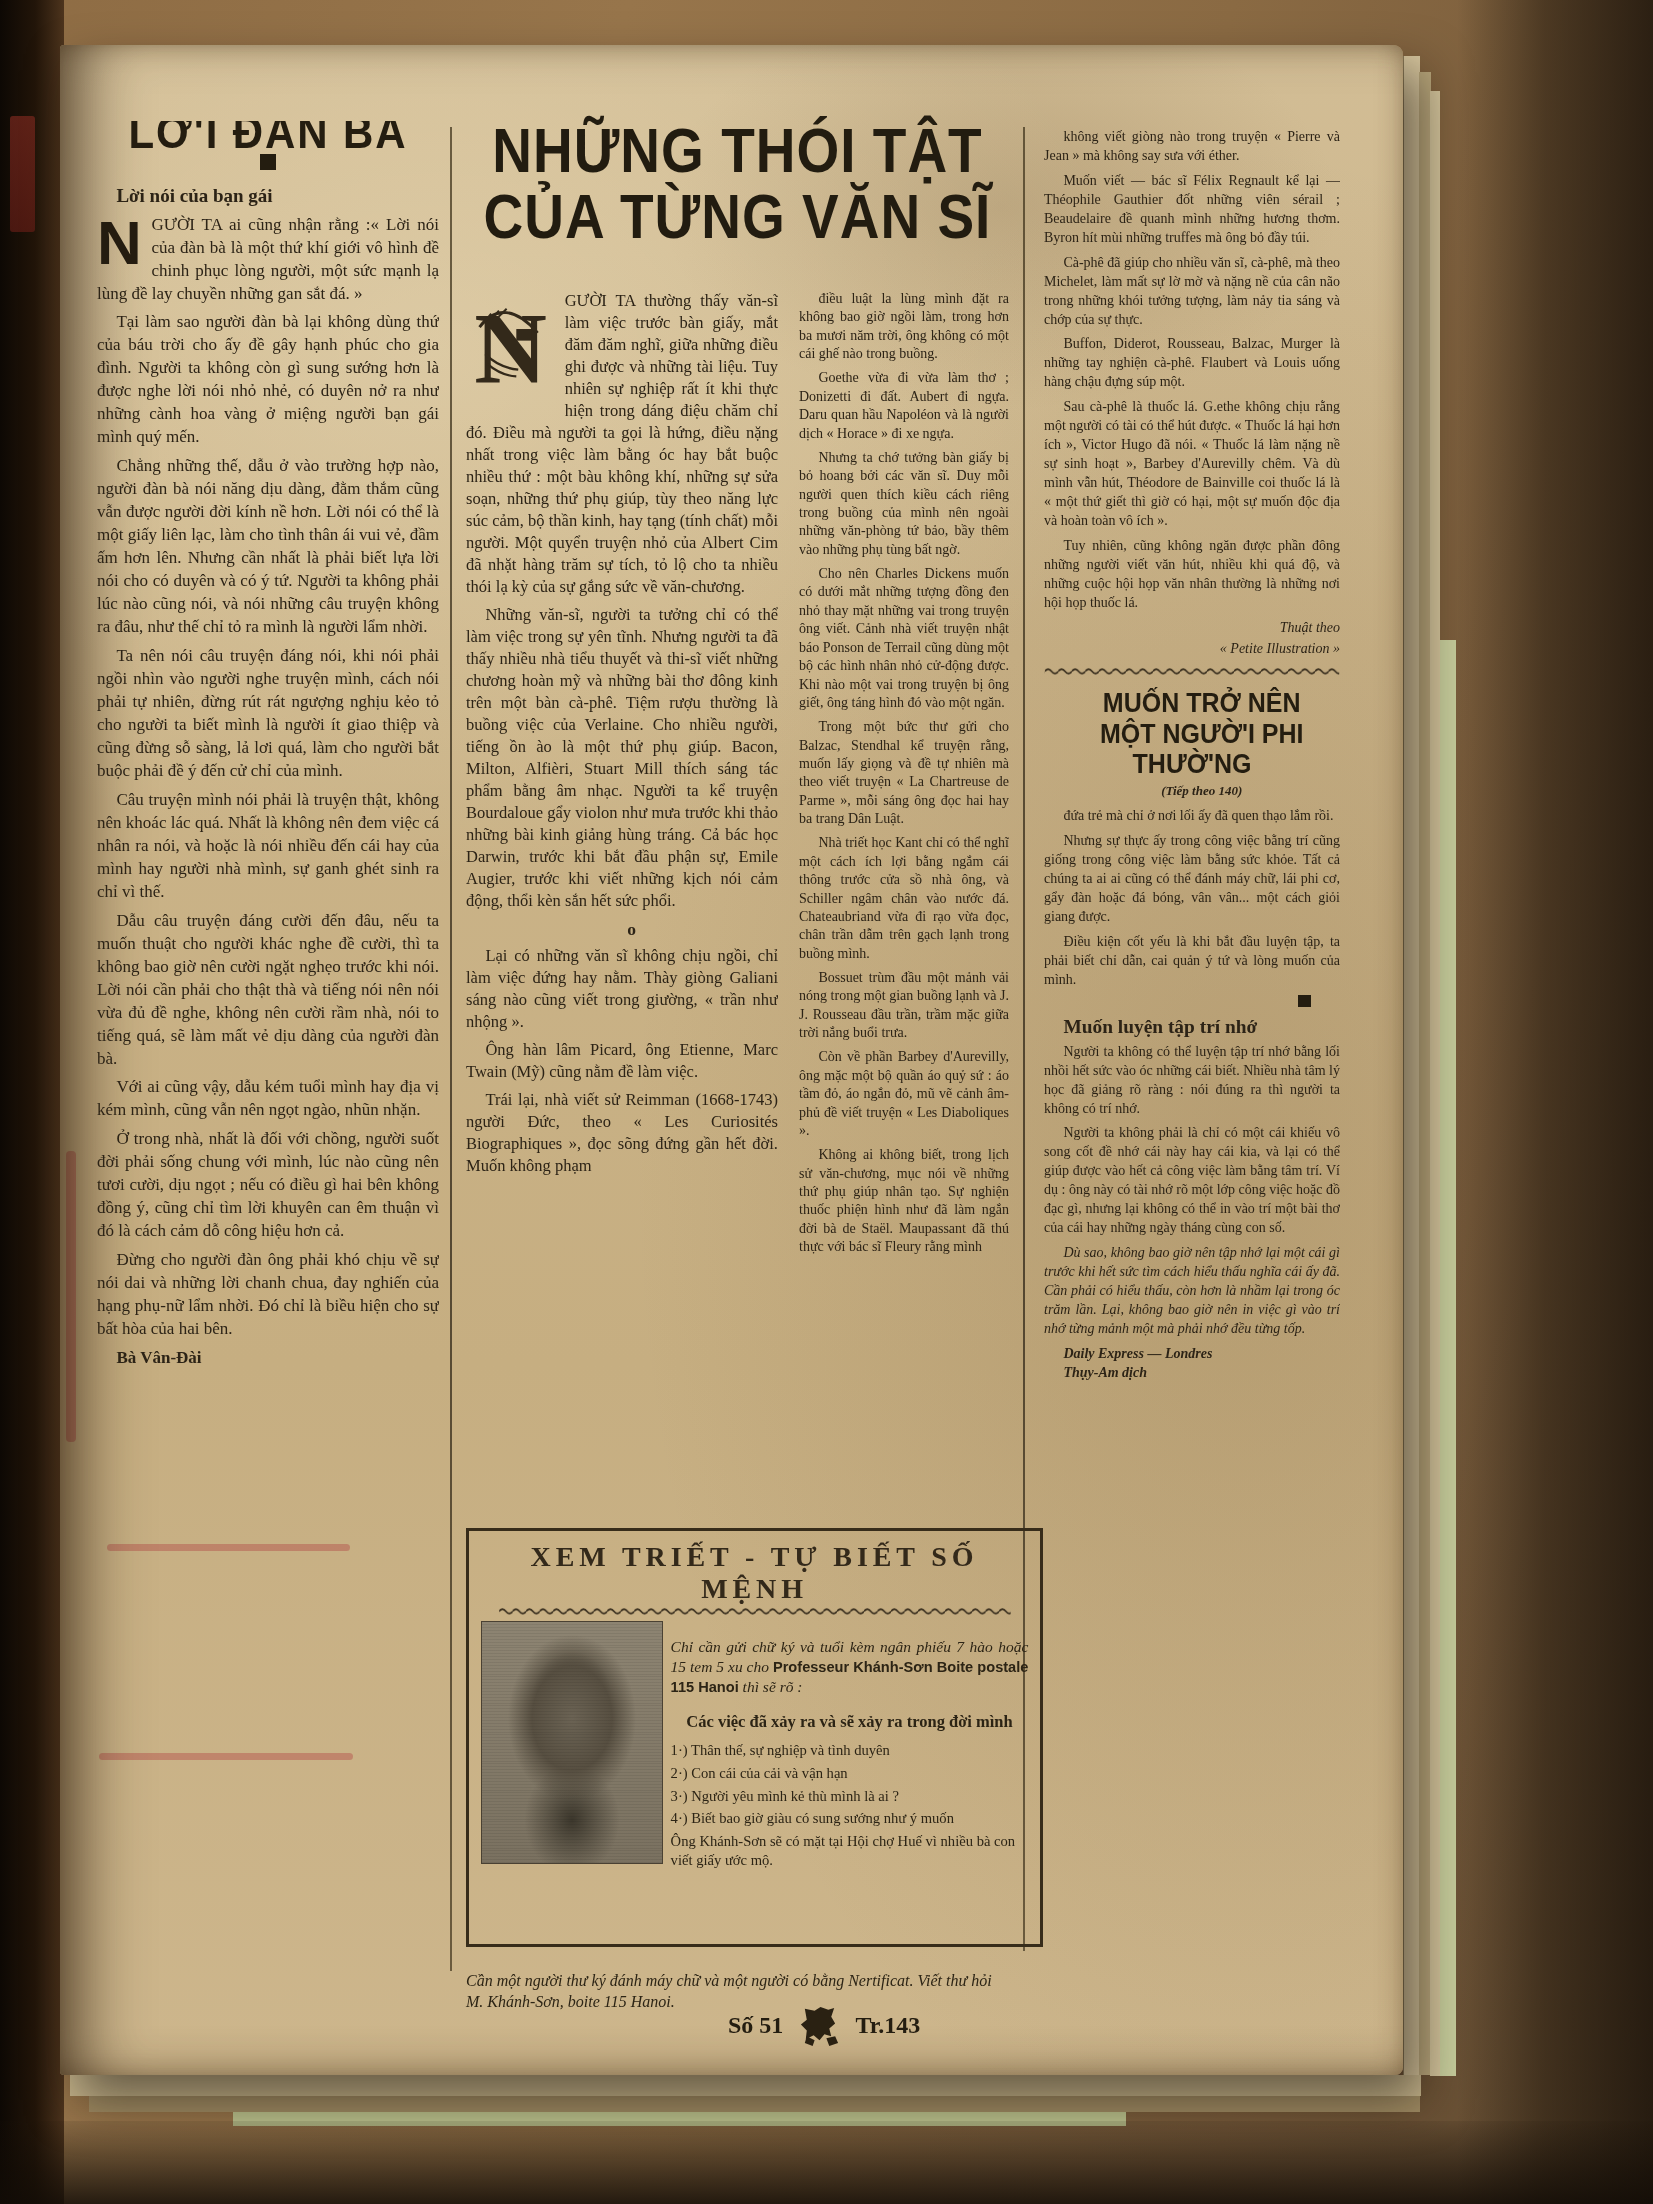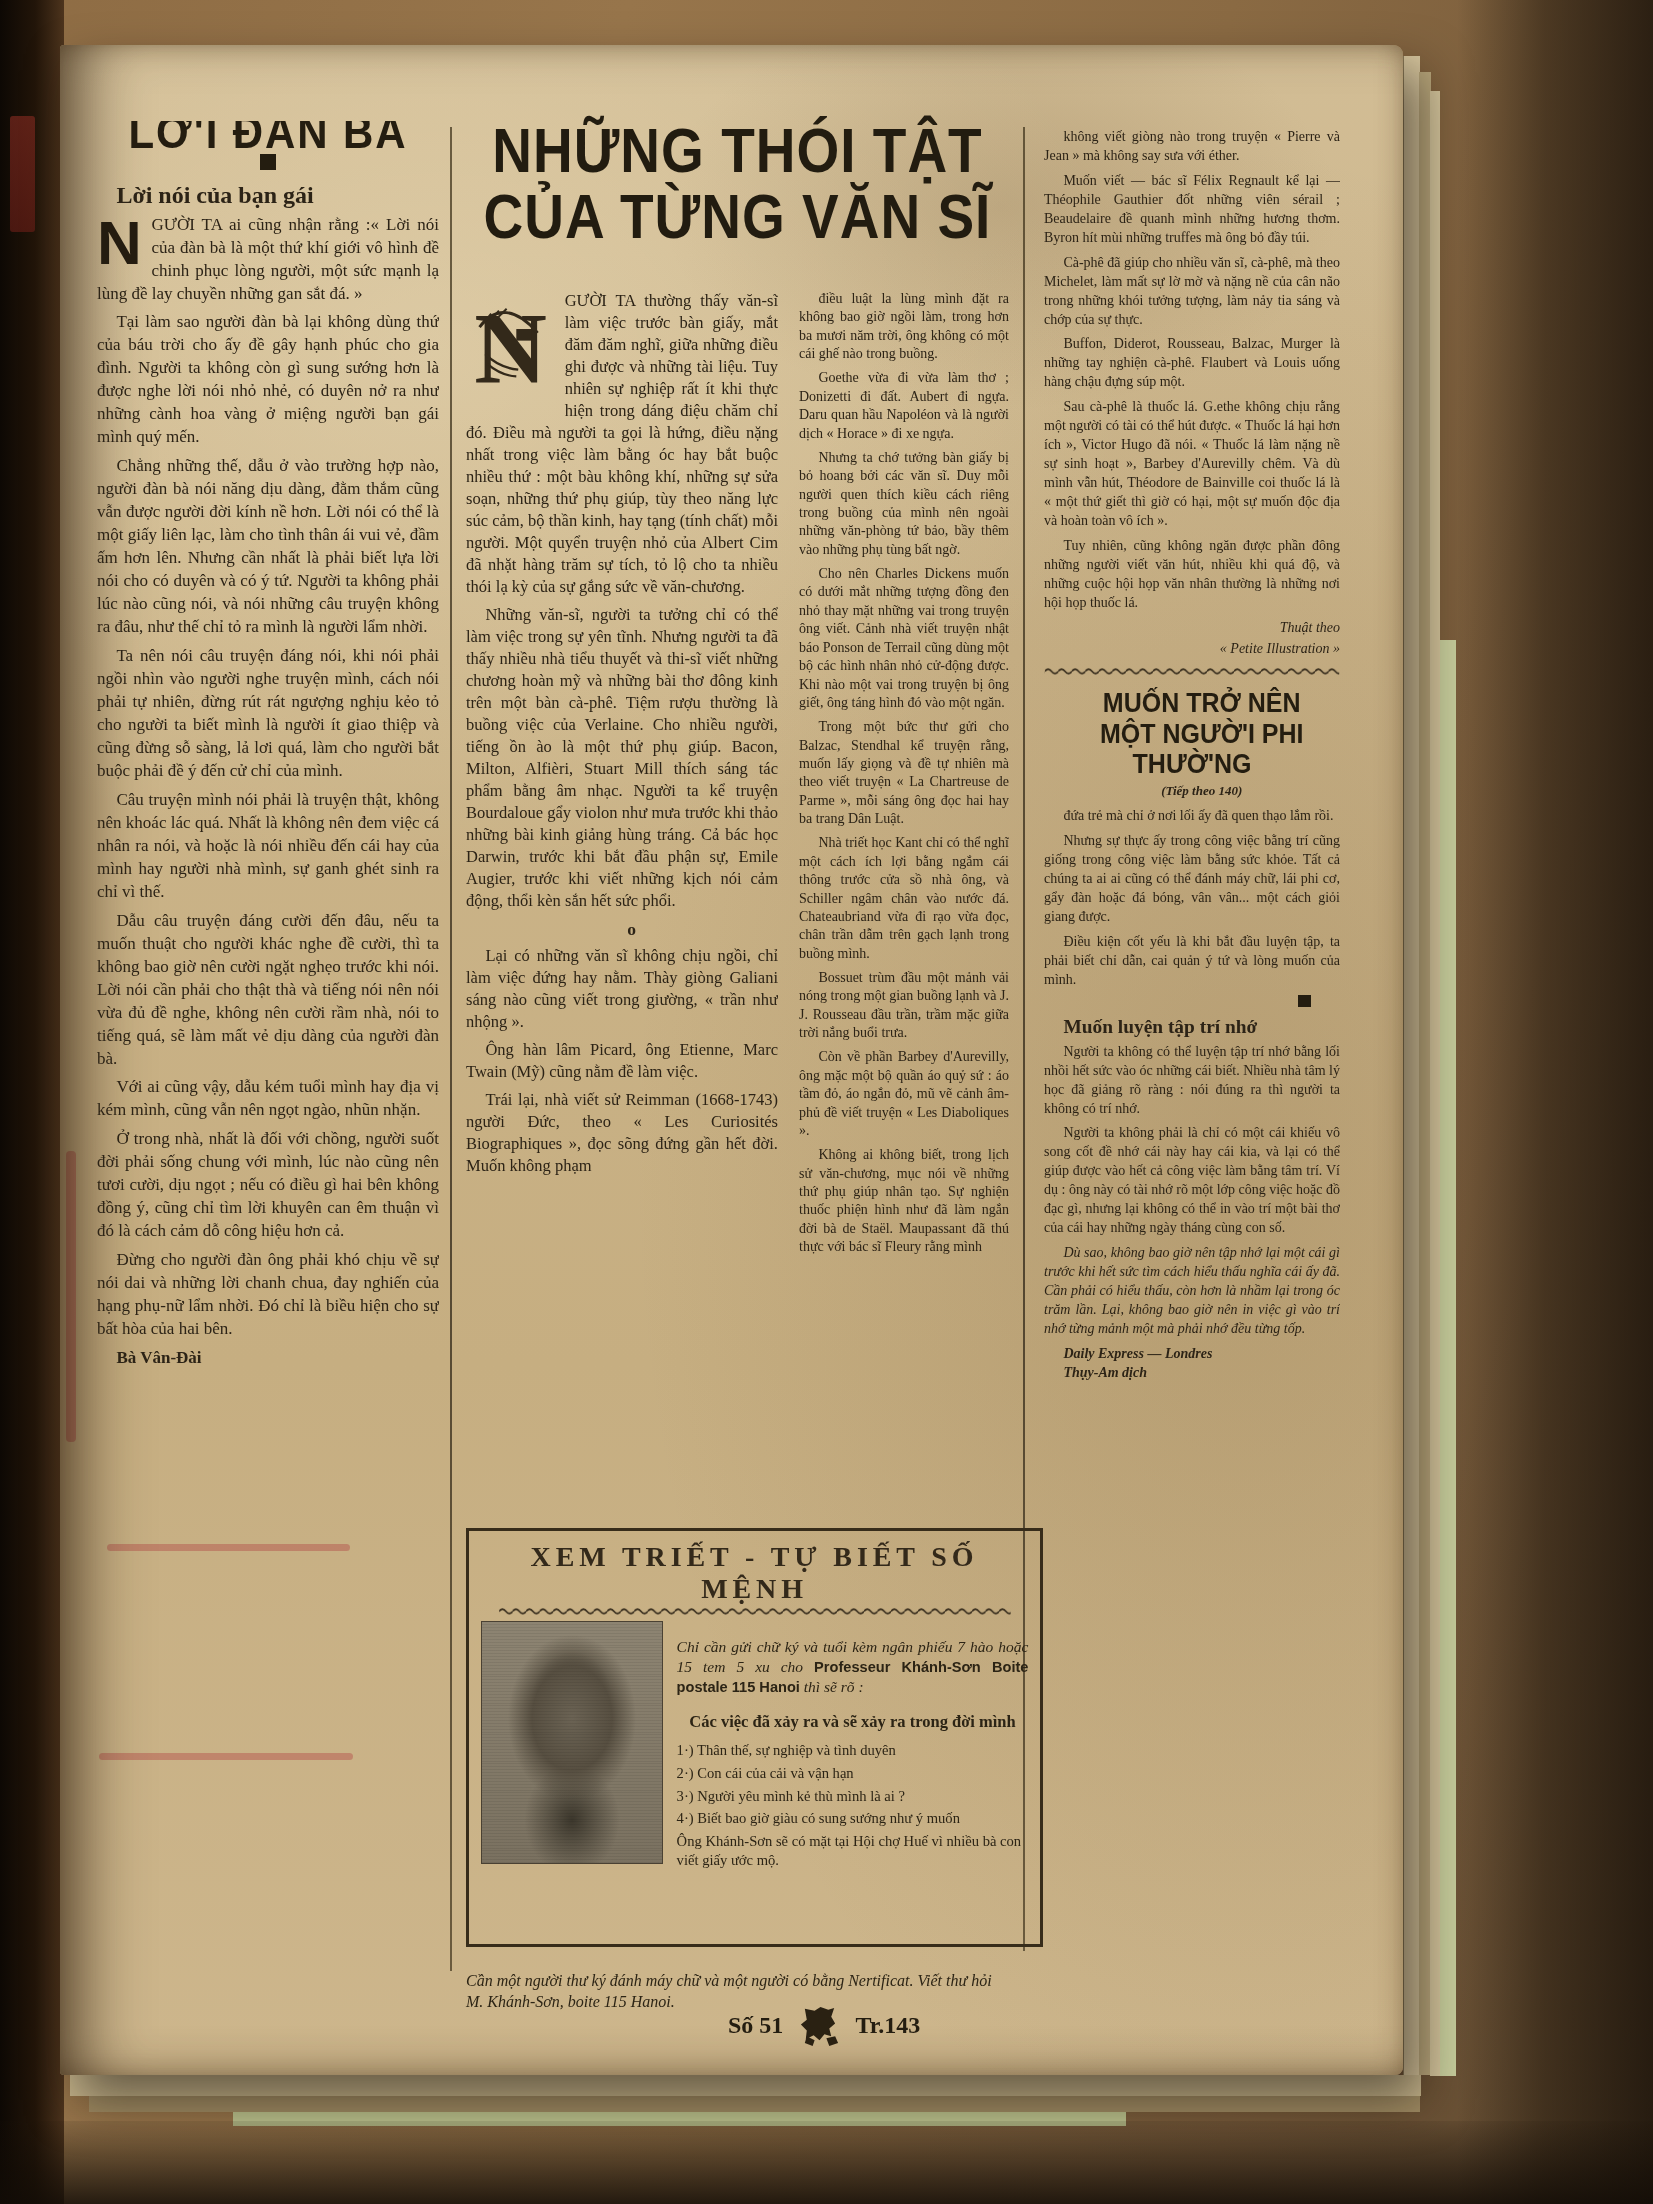--- a/index.html
+++ b/index.html
@@ -35,21 +35,21 @@
       inset 0 -21.3px 41px -25px rgba(90,65,35,.5),inset 0 17.5px 29px -21.3px rgba(90,65,35,.4),
       17.5px 25px 49px rgba(20,12,5,.55);}
   .col{position:absolute;color:#2c2316;text-align:justify;}
   .col p{margin:0 0 5.8px;text-indent:19.4px;}
   p.noind{text-indent:0;}
   .vrule{position:absolute;width:2.4px;background:linear-gradient(#44381f,#2e2517 60%,#4a3d24);opacity:.75;}
   
   .la-title{font-family:"Liberation Sans",sans-serif;font-weight:bold;font-size:42px;letter-spacing:1.9px;
     text-align:center;color:#241d10;transform:scaleY(1.08);margin:0 0 9.7px;}
   .sq{width:16.5px;height:16.5px;background:#241d10;margin:0 auto 13.6px;}
-  .la-sub{font-weight:bold;font-size:24px;text-indent:0;margin:0 0 7.8px;text-align:left;}
+  .la-sub{font-weight:bold;font-size:19px;text-indent:0;margin:0 0 7.8px;text-align:left;}
   .dropcap{float:left;font-family:"Liberation Sans",sans-serif;font-weight:bold;font-size:62px;
     line-height:.82;margin:5.8px 9.7px 0 0;color:#241c10;}
   .sig{font-weight:bold;text-align:left;text-indent:0;margin-top:7.8px;}
   
   .headline{position:absolute;left:406px;top:72px;width:543px;text-align:center;
     font-family:"Liberation Sans",sans-serif;font-weight:bold;color:#221c10;
     font-size:55px;line-height:1.06;letter-spacing:1px;transform:scaleY(1.14);transform-origin:top;}
   .ornate{float:left;margin:3.9px 9.7px 0 0;}
   .odiv{text-align:center;text-indent:0;font-weight:bold;font-size:17.5px;margin:3.9px 0 7.8px;}
   .byline{text-align:right;text-indent:0;font-style:italic;margin-top:5.8px;}
@@ -59,21 +59,21 @@
     text-align:center;color:#241d10;margin:1.9px 0 1.9px;text-indent:0;transform:scaleY(1.08);}
   .pt-sub{text-align:center;font-weight:bold;font-style:italic;font-size:13px;margin:1.9px 0 9.7px;text-indent:0;}
   .sq2{width:12.6px;height:12.6px;background:#241d10;margin:3.9px 29px 9.7px auto;}
   .mem-title{font-weight:bold;font-size:19.4px;text-indent:0;text-align:left;margin:0 0 7.8px;}
   .cred{font-style:italic;font-weight:bold;text-align:left;text-indent:0;margin-top:9.7px;}
   
   .ad{position:absolute;left:406px;top:1483px;width:577px;height:419px;border:3.4px solid #372c1a;
     box-sizing:border-box;padding:7.8px 11.6px;color:#2c2415;}
   .ad-title{font-weight:bold;font-size:28px;letter-spacing:4.9px;text-align:center;color:#33291a;
     font-family:"Liberation Serif",serif;margin:1.9px 0 1.9px;}
-  .ad-row{display:flex;gap:14px;margin-top:5.8px;}
+  .ad-row{display:flex;gap:8px;margin-top:5.8px;}
   .portrait{width:180px;height:241px;flex:0 0 auto;border:1px solid #4a4133;
     background:
       repeating-linear-gradient(0deg,rgba(0,0,0,.07) 0 1px,rgba(0,0,0,0) 1px 2.9px),
       radial-gradient(89px 116px at 50% 40%,#6b6354 0%,#574f41 45%,rgba(60,54,44,0) 72%),
       radial-gradient(68px 78px at 50% 82%,#3c372c 0%,rgba(50,46,36,0) 70%),
       radial-gradient(49px 53px at 50% 30%,#2f2a20 0%,rgba(47,42,32,0) 80%),
       linear-gradient(#8d8472,#7a7160);}
   .ad-right{flex:1;}
   .ad-intro{font-style:italic;font-size:15.5px;line-height:1.3;text-align:justify;}
   .ad-promise{font-weight:bold;font-size:16.5px;text-align:center;margin:7.8px 5.8px 7.8px;line-height:1.25;}

